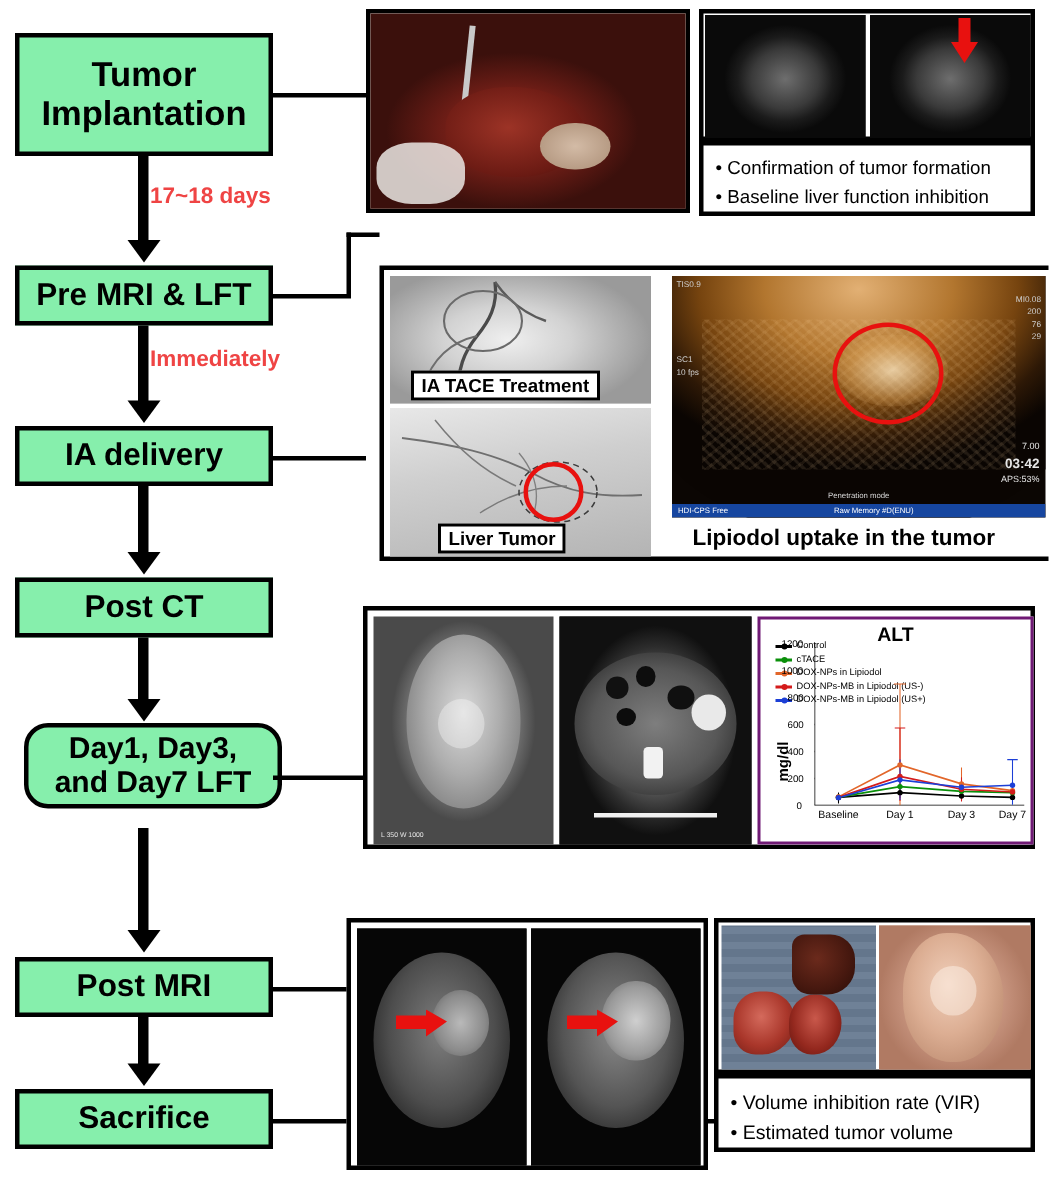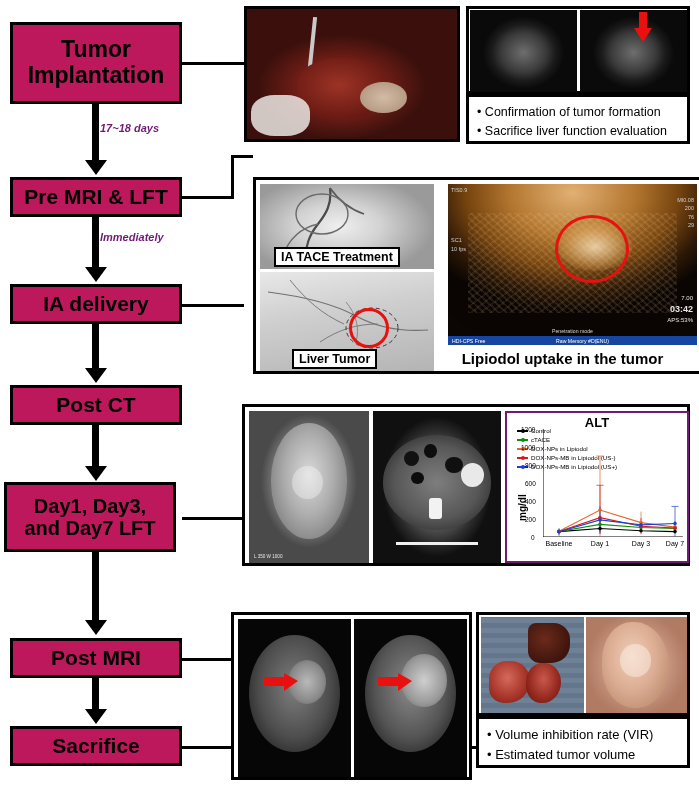--- a/index.html
+++ b/index.html
@@ -2,21 +2,21 @@
 <html><head>
 <meta charset="utf-8">
 <style>
   html,body{margin:0;padding:0;background:#ffffff;}
   body{width:699px;height:792px;position:relative;font-family:"Liberation Sans",sans-serif;overflow:hidden;}
   .canvas{position:absolute;left:0;top:0;width:699px;height:792px;}
 
   
   .fbox{
     position:absolute;
-    background:#be185d;
+    background:#86efac;
     border:3px solid #000;
     display:flex;align-items:center;justify-content:center;
     text-align:center;
     font-weight:bold;
     color:#000;
     line-height:1.12;
     box-sizing:border-box;
   }
   .fbox span{display:block;padding:0 4px;}
 
@@ -25,21 +25,21 @@
   .arrowhead{
     position:absolute;width:0;height:0;
     border-left:11px solid transparent;
     border-right:11px solid transparent;
     border-top:15px solid #000;
   }
   .hline{position:absolute;background:#000;height:3px;}
   .vthin{position:absolute;background:#000;width:3px;}
 
   .lbl-italic{
-    position:absolute;font-style:italic;font-weight:bold;font-size:11px;color:#701a75;
+    position:absolute;font-weight:bold;font-size:15px;color:#ef4444;
     white-space:nowrap;
   }
 
   
   .panel{position:absolute;border:3px solid #000;box-sizing:border-box;background:#fff;}
 
   .photo{position:absolute;box-sizing:border-box;}
 
   .bullets{
     position:absolute;box-sizing:border-box;background:#fff;
@@ -132,21 +132,21 @@
   </div>
 
   <div class="fbox" style="left:10px;top:284px;width:172px;height:40px;font-size:21px;">
     <span>IA delivery</span>
   </div>
 
   <div class="fbox" style="left:10px;top:385px;width:172px;height:40px;font-size:21px;">
     <span>Post CT</span>
   </div>
 
-  <div class="fbox" style="left:4px;top:482px;width:172px;height:70px;font-size:20px;">
+  <div class="fbox" style="left:16px;top:482px;width:172px;height:57px;font-size:20px;border-radius:16px;">
     <span>Day1, Day3,<br>and Day7 LFT</span>
   </div>
 
   <div class="fbox" style="left:10px;top:638px;width:172px;height:40px;font-size:21px;">
     <span>Post MRI</span>
   </div>
 
   <div class="fbox" style="left:10px;top:726px;width:172px;height:40px;font-size:21px;">
     <span>Sacrifice</span>
   </div>
@@ -201,21 +201,21 @@
     <div class="photo mri" style="left:1px;top:1px;width:107px;height:82px;"></div>
     <div class="photo mri" style="left:111px;top:1px;width:107px;height:82px;">
       <svg class="redarrow" style="left:54px;top:2px;width:18px;height:30px;" viewBox="0 0 18 30">
         <polygon points="5,0 13,0 13,16 18,16 9,30 0,16 5,16" fill="#e8110f"></polygon>
       </svg>
     </div>
   </div>
 
   <div class="bullets" style="left:466px;top:94px;width:224px;height:50px;border:3px solid #000;">
     <div>• Confirmation of tumor formation</div>
-    <div>• Sacrifice liver function evaluation</div>
+    <div>• Baseline liver function inhibition</div>
   </div>
 
   <div class="panel" style="left:253px;top:177px;width:511px;height:197px;">
 
     <div class="photo angio" style="left:4px;top:4px;width:174px;height:85px;">
       <svg width="100%" height="100%" viewBox="0 0 174 85" preserveAspectRatio="none">
         <path d="M70 4 C72 20, 66 30, 58 40 C50 50, 44 62, 46 82" stroke="#4a4a4a" stroke-width="2.2" fill="none"></path>
         <path d="M70 4 C80 18, 92 26, 104 30" stroke="#5a5a5a" stroke-width="1.6" fill="none"></path>
         <ellipse cx="62" cy="30" rx="26" ry="20" fill="none" stroke="#6a6a6a" stroke-width="1.4"></ellipse>
         <path d="M58 40 C40 44, 28 56, 22 74" stroke="#6e6e6e" stroke-width="1.3" fill="none"></path>

